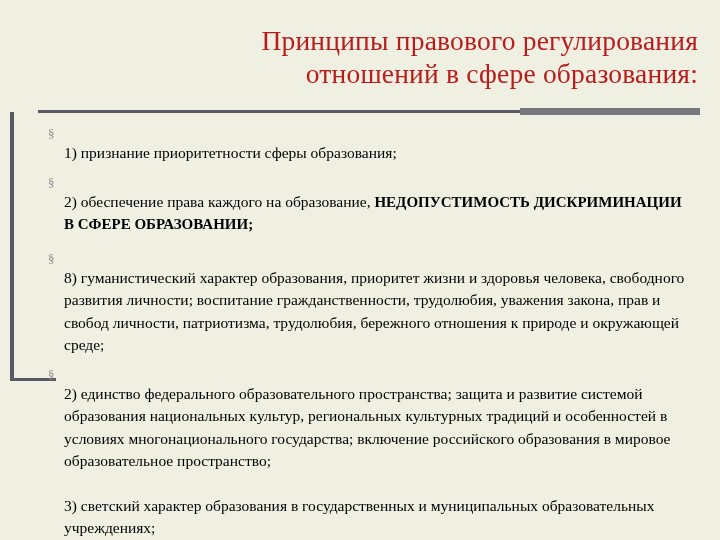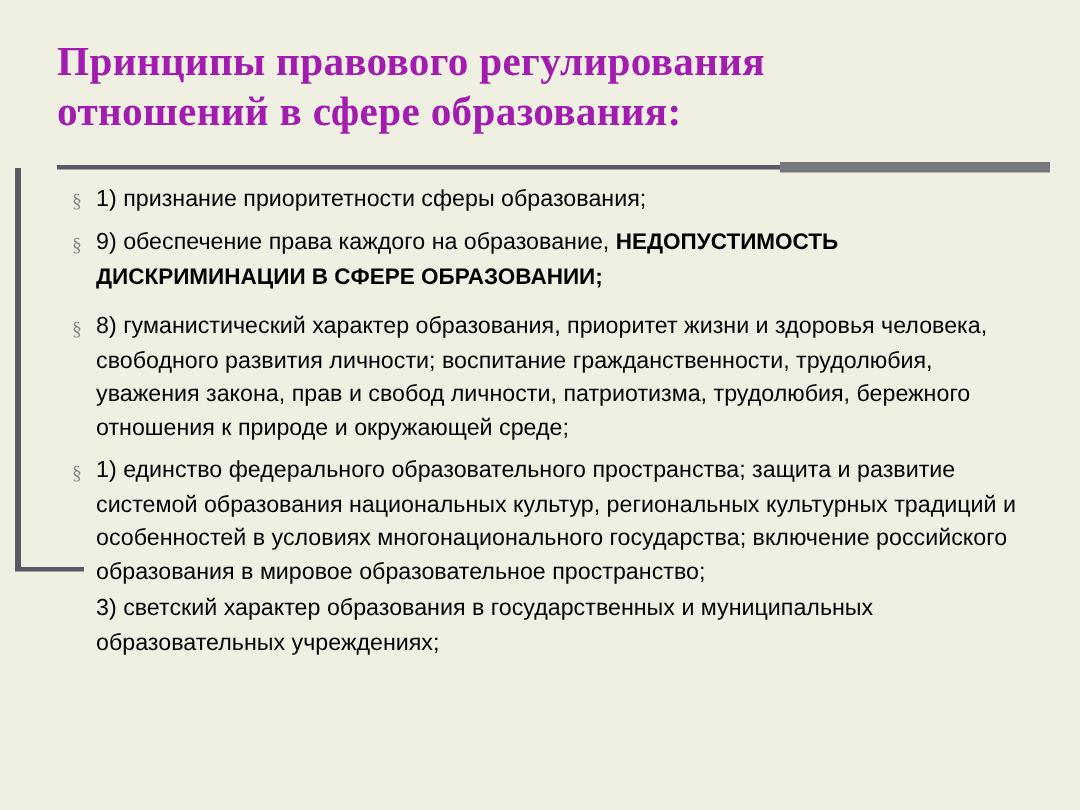--- a/index.html
+++ b/index.html
@@ -21,24 +21,25 @@
     width: 720px;
     height: 540px;
   }
   .title {
     position: absolute;
     left: 38px;
     top: 24px;
     width: 660px;
     font-size: 27.5px;
     line-height: 33px;
-    color: #a21caf;
+    color: #b91c1c;
     font-family: "Liberation Serif", serif;
-    font-weight: bold;
+    font-weight: normal;
     letter-spacing: 0.2px;
+    text-align: right;
   }
   .title-line2 {
     display: block;
   }
   
   .rule {
     position: absolute;
     left: 38px;
     top: 110px;
     width: 662px;
@@ -88,21 +89,22 @@
     line-height: 23px;
     color: #8a8a8a;
     text-align: left;
     padding-left: 4px;
     box-sizing: border-box;
   }
   .bullet-text {
     flex: 1 1 auto;
     font-size: 15.5px;
     line-height: 22.5px;
-    font-family: Liberation Sans, sans-serif;
+    font-family: Liberation Serif, serif;
+    margin-top: 20px;
   }
   .nomark {
     width: 20px;
     flex: 0 0 20px;
   }
   .emph {
     font-weight: bold;
     font-size: 15px;
   }
   .gap {
@@ -131,35 +133,35 @@
 
     <div class="bullet-row">
       <div class="bullet-mark">§</div>
       <div class="bullet-text">1) признание приоритетности сферы образования;</div>
     </div>
 
     <div class="gap-sm"></div>
 
     <div class="bullet-row">
       <div class="bullet-mark">§</div>
-      <div class="bullet-text"><span>9) обеспечение права каждого на образование, </span><span class="emph">НЕДОПУСТИМОСТЬ ДИСКРИМИНАЦИИ В СФЕРЕ ОБРАЗОВАНИИ;</span></div>
+      <div class="bullet-text"><span>2) обеспечение права каждого на образование, </span><span class="emph">НЕДОПУСТИМОСТЬ ДИСКРИМИНАЦИИ В СФЕРЕ ОБРАЗОВАНИИ;</span></div>
     </div>
 
     <div class="gap"></div>
 
     <div class="bullet-row">
       <div class="bullet-mark">§</div>
       <div class="bullet-text">8) гуманистический характер образования, приоритет жизни и здоровья человека, свободного развития личности; воспитание гражданственности, трудолюбия, уважения закона, прав и свобод личности, патриотизма, трудолюбия, бережного отношения к природе и окружающей среде;</div>
     </div>
 
     <div class="gap-sm"></div>
 
     <div class="bullet-row">
       <div class="bullet-mark">§</div>
-      <div class="bullet-text">1) единство федерального образовательного пространства; защита и развитие системой образования национальных культур, региональных культурных традиций и особенностей в условиях многонационального государства; включение российского образования в мировое образовательное пространство;</div>
+      <div class="bullet-text">2) единство федерального образовательного пространства; защита и развитие системой образования национальных культур, региональных культурных традиций и особенностей в условиях многонационального государства; включение российского образования в мировое образовательное пространство;</div>
     </div>
 
     <div class="bullet-row">
       <div class="nomark"></div>
       <div class="bullet-text">3) светский характер образования в государственных и муниципальных образовательных учреждениях;</div>
     </div>
 
   </div>
 </div>
 

